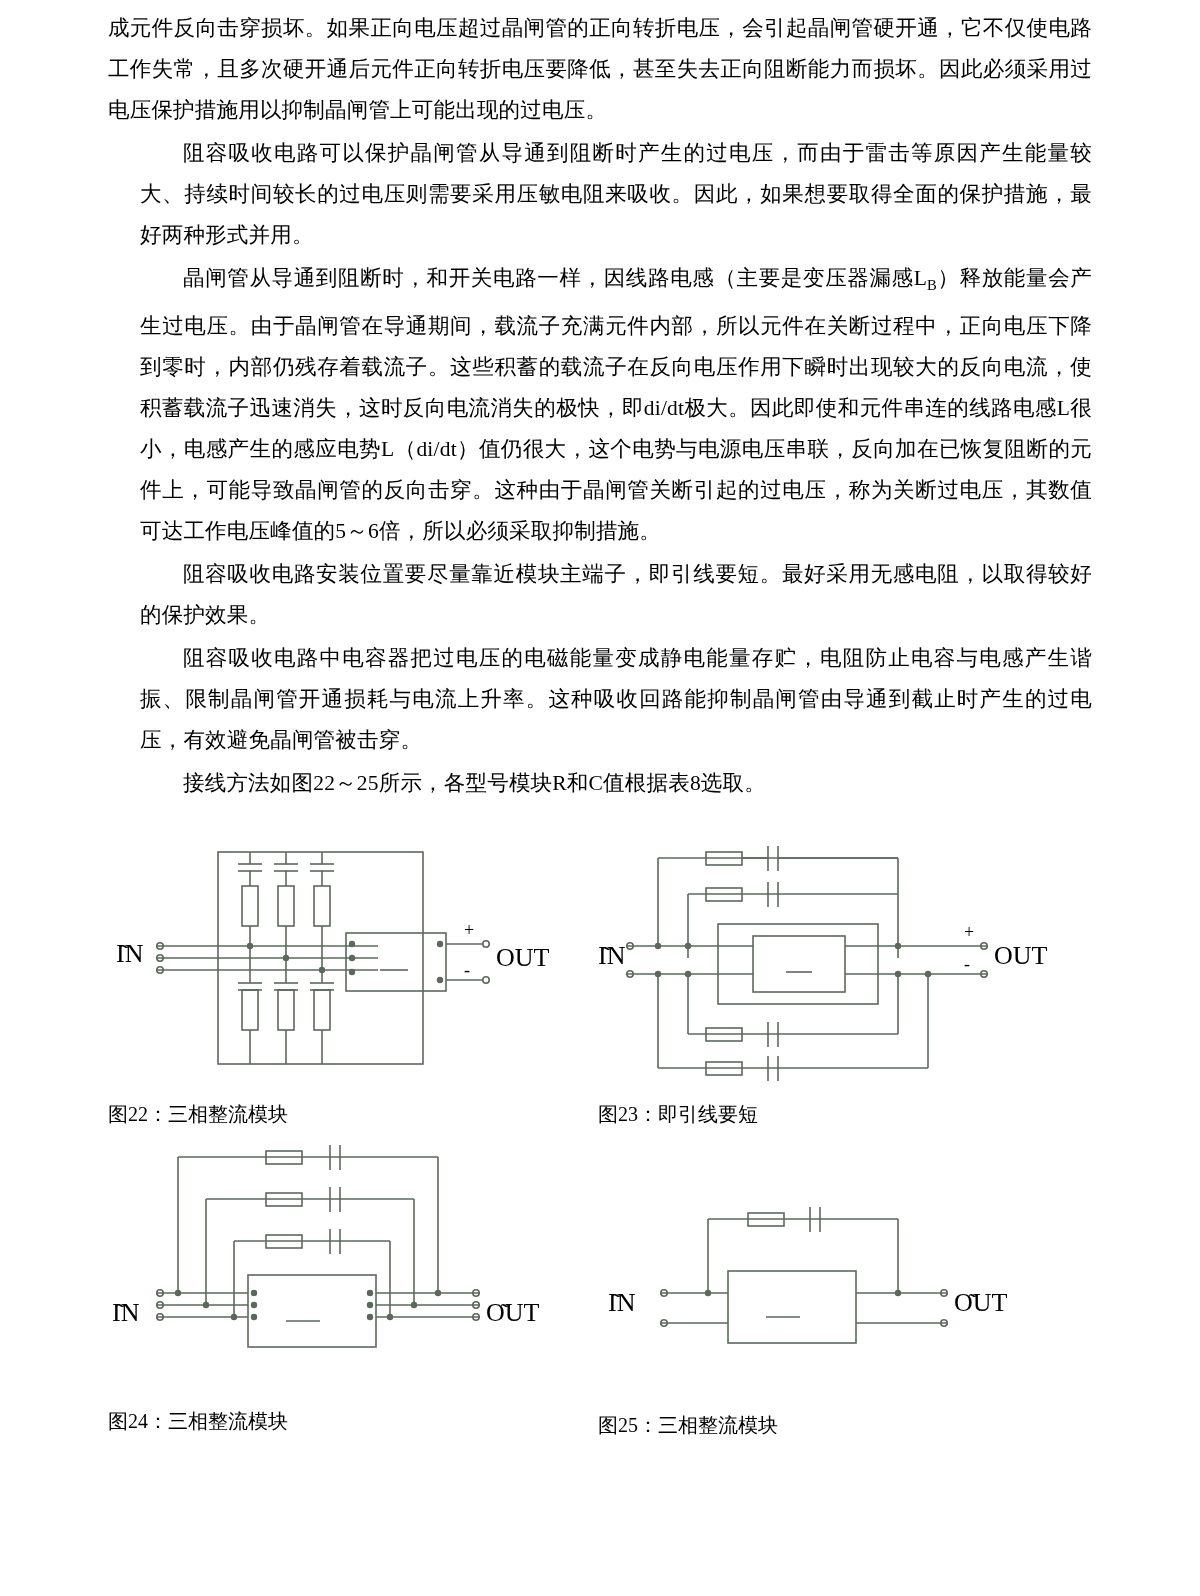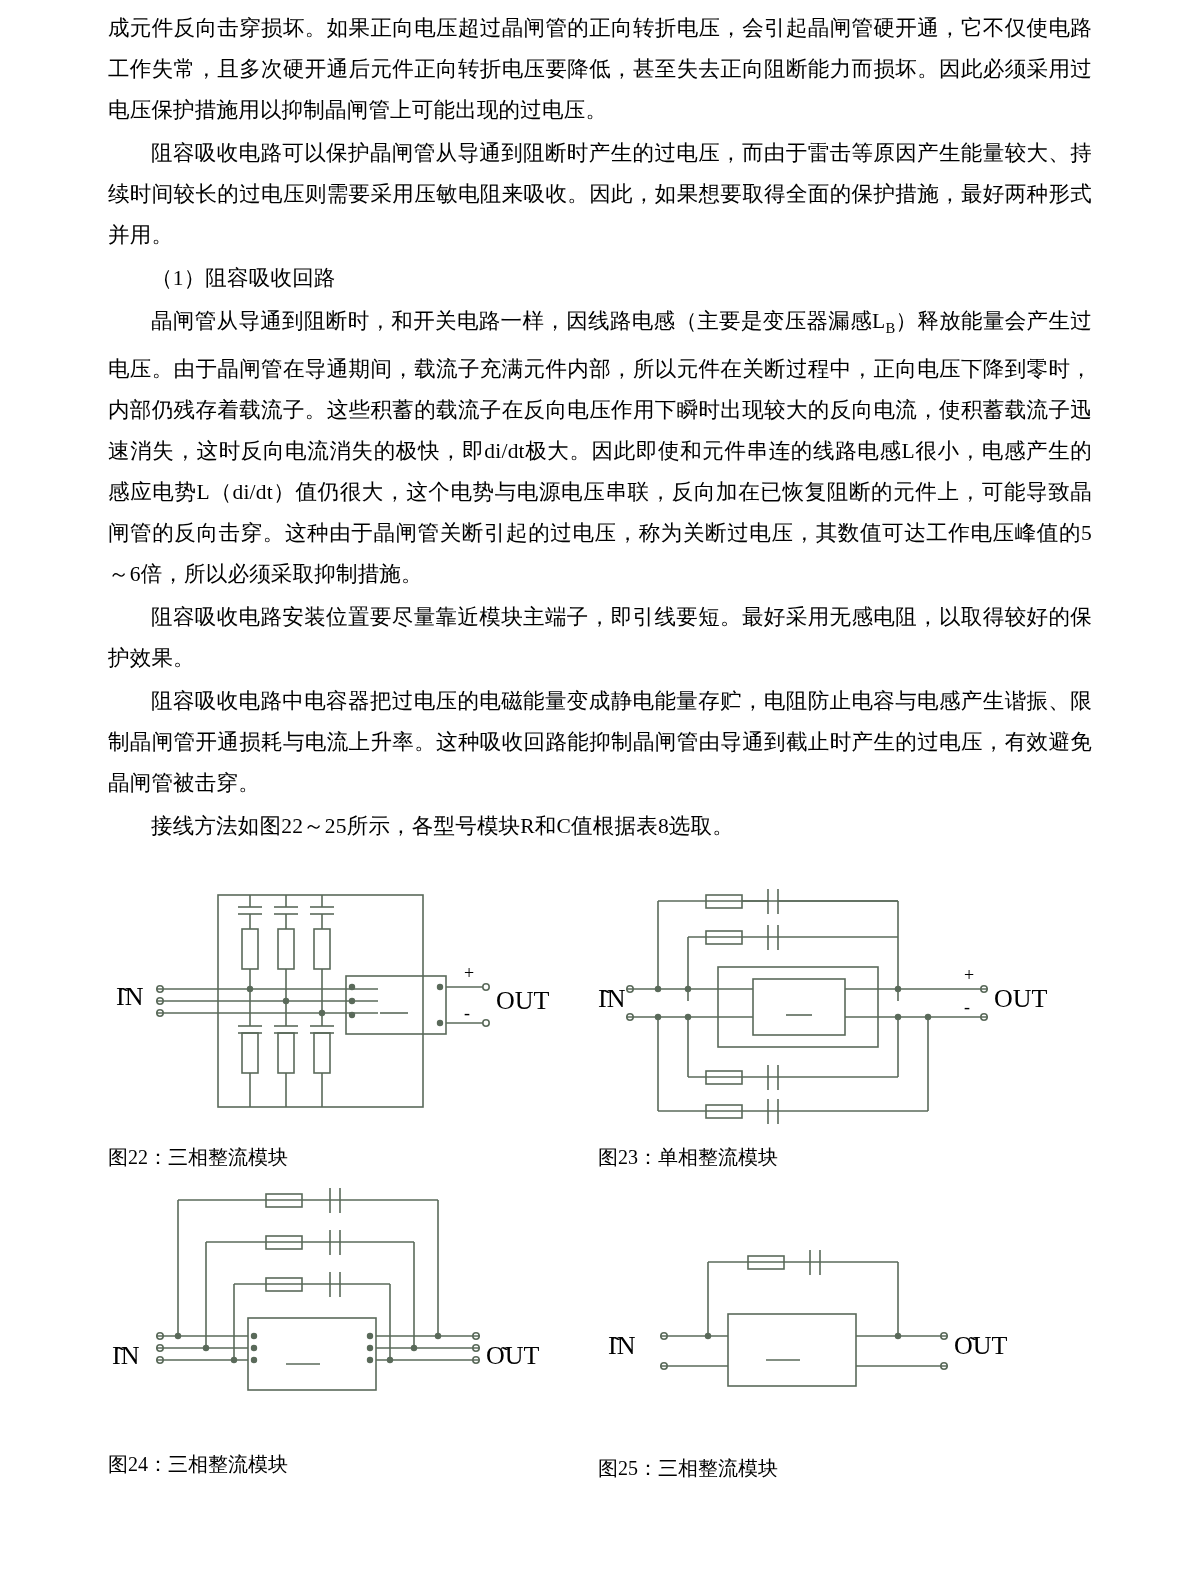--- a/index.html
+++ b/index.html
@@ -25,20 +25,21 @@
   p {
     margin: 0 0 2px 0;
     font-size: 21.5px;
     line-height: 41px;
     text-align: justify;
     text-justify: inter-ideograph;
     letter-spacing: 0.2px;
   }
   p.indent {
     text-indent: 43px;
+    margin-left: 32px;
   }
   sub {
     font-size: 0.68em;
     vertical-align: sub;
   }
   .figures {
     position: relative;
     margin-top: 34px;
     width: 984px;
     height: 600px;
@@ -56,21 +57,20 @@
     font-family: "Liberation Serif", "DejaVu Serif", serif;
   }
 </style>
 </head>
 <body>
 
 <div class="page">
 
   <p class="body-p">成元件反向击穿损坏。如果正向电压超过晶闸管的正向转折电压，会引起晶闸管硬开通，它不仅使电路工作失常，且多次硬开通后元件正向转折电压要降低，甚至失去正向阻断能力而损坏。因此必须采用过电压保护措施用以抑制晶闸管上可能出现的过电压。</p>
   <p class="body-p indent">阻容吸收电路可以保护晶闸管从导通到阻断时产生的过电压，而由于雷击等原因产生能量较大、持续时间较长的过电压则需要采用压敏电阻来吸收。因此，如果想要取得全面的保护措施，最好两种形式并用。</p>
-  <p class="body-p indent">（1）阻容吸收回路</p>
   <p class="body-p indent">晶闸管从导通到阻断时，和开关电路一样，因线路电感（主要是变压器漏感L<sub>B</sub>）释放能量会产生过电压。由于晶闸管在导通期间，载流子充满元件内部，所以元件在关断过程中，正向电压下降到零时，内部仍残存着载流子。这些积蓄的载流子在反向电压作用下瞬时出现较大的反向电流，使积蓄载流子迅速消失，这时反向电流消失的极快，即di/dt极大。因此即使和元件串连的线路电感L很小，电感产生的感应电势L（di/dt）值仍很大，这个电势与电源电压串联，反向加在已恢复阻断的元件上，可能导致晶闸管的反向击穿。这种由于晶闸管关断引起的过电压，称为关断过电压，其数值可达工作电压峰值的5～6倍，所以必须采取抑制措施。</p>
   <p class="body-p indent">阻容吸收电路安装位置要尽量靠近模块主端子，即引线要短。最好采用无感电阻，以取得较好的保护效果。</p>
   <p class="body-p indent">阻容吸收电路中电容器把过电压的电磁能量变成静电能量存贮，电阻防止电容与电感产生谐振、限制晶闸管开通损耗与电流上升率。这种吸收回路能抑制晶闸管由导通到截止时产生的过电压，有效避免晶闸管被击穿。</p>
   <p class="body-p indent">接线方法如图22～25所示，各型号模块R和C值根据表8选取。</p>
 
   <div class="figures">
 
     <div class="figcell" style="left:0px; top:0px; width:480px;">
       <svg width="480" height="250" viewBox="0 0 480 250">
         <g stroke="#5a6a5a" stroke-width="1.6" fill="none">
@@ -203,21 +203,21 @@
           <circle cx="90" cy="136" r="2.4" fill="#5a6a5a"></circle>
           <circle cx="300" cy="108" r="2.4" fill="#5a6a5a"></circle>
           <circle cx="330" cy="136" r="2.4" fill="#5a6a5a"></circle>
           <circle cx="300" cy="136" r="2.4" fill="#5a6a5a"></circle>
         </g>
         <text class="lbl" x="0" y="126" font-size="26" fill="#000">I͂N</text>
         <text class="lbl" x="396" y="126" font-size="26" fill="#000">OUT</text>
         <text class="lbl" x="366" y="100" font-size="18" fill="#000">+</text>
         <text class="lbl" x="366" y="132" font-size="18" fill="#000">-</text>
       </svg>
-      <div class="cap" style="margin-top:12px;">图23：单相整流模块</div>
+      <div class="cap" style="margin-top:12px;">图23：即引线要短</div>
     </div>
 
     <div class="figcell" style="left:0px; top:305px; width:480px;">
       <svg width="480" height="250" viewBox="0 0 480 250">
         <g stroke="#5a6a5a" stroke-width="1.6" fill="none">
 
           <path d="M70 14 L330 14"></path>
           <path d="M70 14 L70 150"></path>
           <path d="M330 14 L330 150"></path>
           <rect x="158" y="8" width="36" height="13"></rect>

